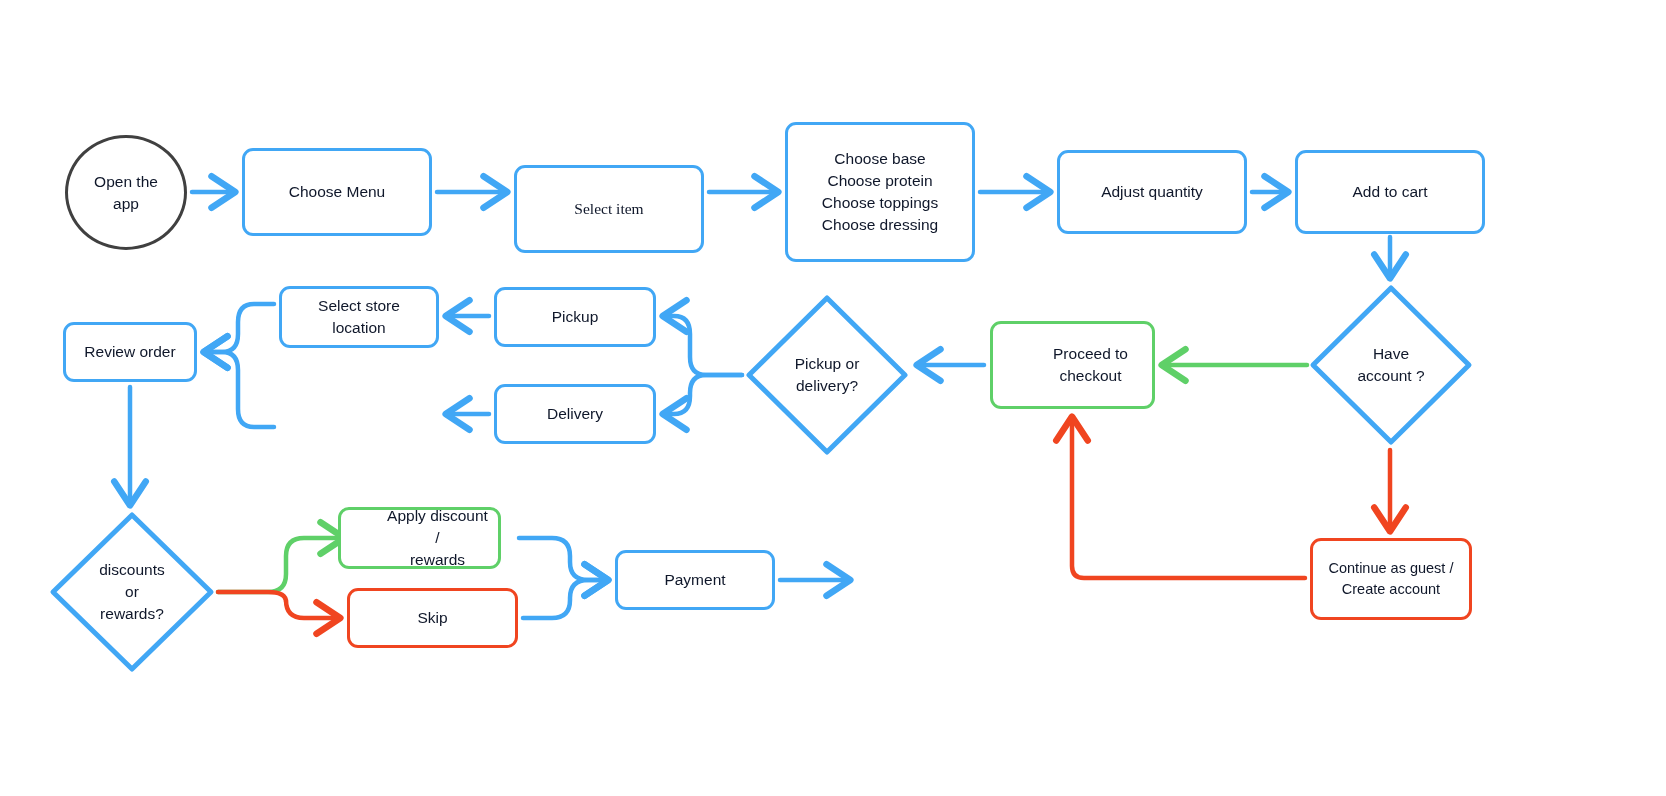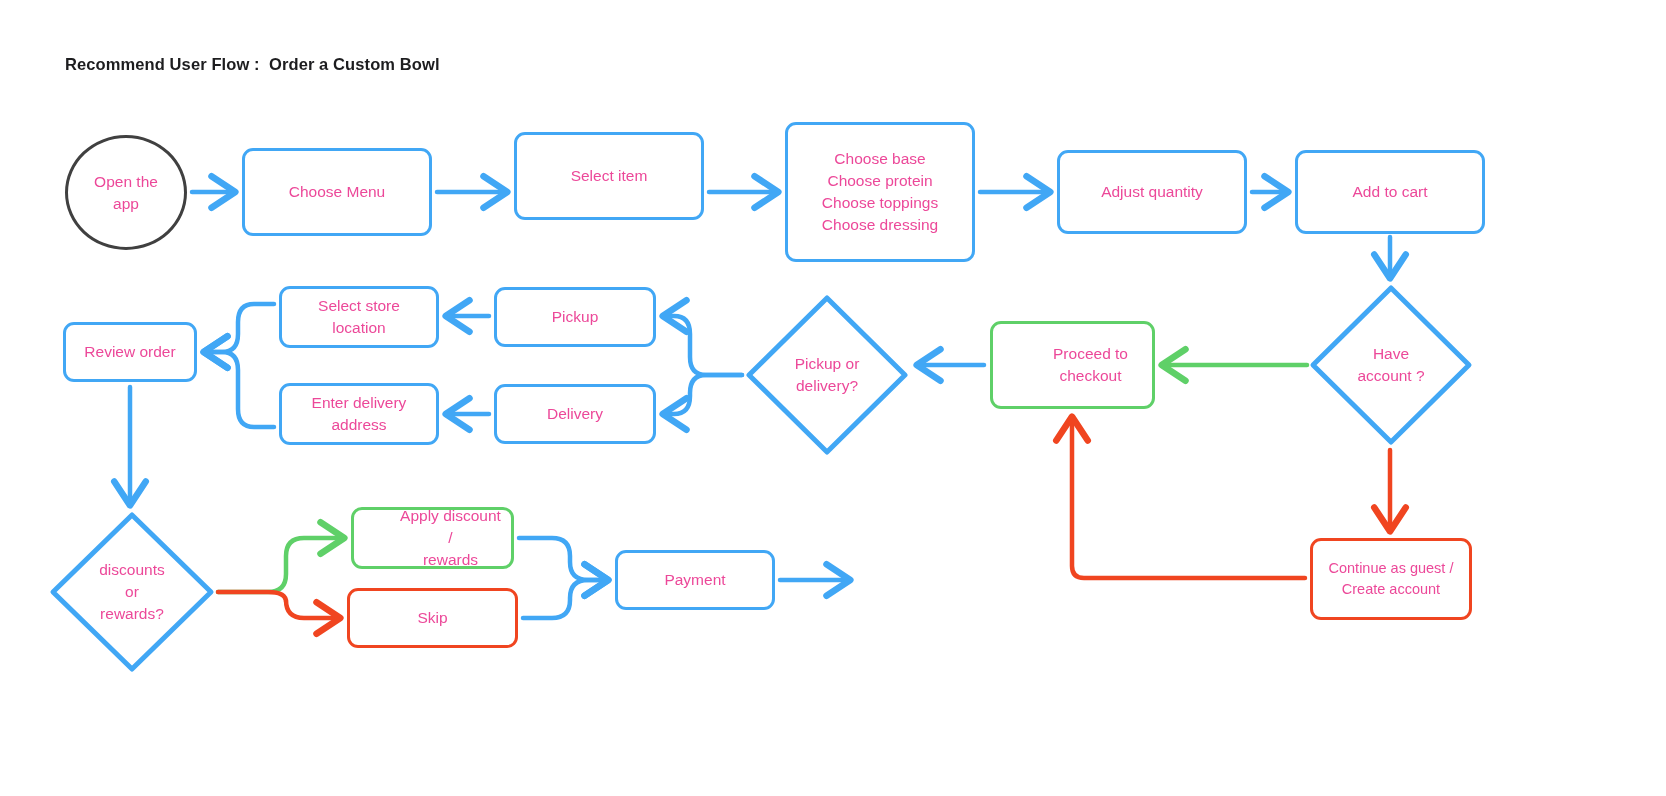--- a/index.html
+++ b/index.html
@@ -37,21 +37,21 @@
     height: 796px;
   }
   .node {
     position: absolute;
     box-sizing: border-box;
     display: flex;
     align-items: center;
     justify-content: center;
     text-align: center;
     background: #ffffff;
-    color: #ec4899;
+    color: #0f172a;
     font-size: 15.5px;
     line-height: 1.42;
     z-index: 3;
   }
   .node.rect {
     border: 3px solid #41a7f5;
     border-radius: 11px;
   }
   .node.rect.green { border-color: #5fd068; padding-left: 36px; }
   .node.rect.red { border-color: #f04520; }
@@ -75,21 +75,20 @@
     height: 100%;
     overflow: visible;
   }
   .nlabel { white-space: pre-line; padding: 0 6px; }
 </style>
 </head>
 <body>
 
 <div id="canvas">
 
-  <div id="title">Recommend User Flow :  Order a Custom Bowl</div>
 
   <svg id="edges" viewBox="0 0 1666 796">
     <defs>
       <marker id="ab" markerWidth="9" markerHeight="9" refX="6.3" refY="4.5" orient="auto" markerUnits="strokeWidth">
         <path d="M1.3,1 L6.6,4.5 L1.3,8" fill="none" stroke="#41a7f5" stroke-width="1.45" stroke-linecap="round" stroke-linejoin="round"></path>
       </marker>
       <marker id="ag" markerWidth="9" markerHeight="9" refX="6.3" refY="4.5" orient="auto" markerUnits="strokeWidth">
         <path d="M1.3,1 L6.6,4.5 L1.3,8" fill="none" stroke="#5fd068" stroke-width="1.45" stroke-linecap="round" stroke-linejoin="round"></path>
       </marker>
       <marker id="ar" markerWidth="9" markerHeight="9" refX="6.3" refY="4.5" orient="auto" markerUnits="strokeWidth">
@@ -138,21 +137,21 @@
 
   <div class="node ellipse" style="left:65px; top:135px; width:122px; height:115px;">
     <span class="nlabel">Open the
 app</span>
   </div>
 
   <div class="node rect" style="left:242px; top:148px; width:190px; height:88px;">
     <span class="nlabel">Choose Menu</span>
   </div>
 
-  <div class="node rect" style="left:514px; top:132px; width:190px; height:88px;">
+  <div class="node rect" style="left:514px; top:165px; width:190px; height:88px;font-family:Liberation Serif, serif;">
     <span class="nlabel">Select item</span>
   </div>
 
   <div class="node rect" style="left:785px; top:122px; width:190px; height:140px;">
     <span class="nlabel">Choose base
 Choose protein
 Choose toppings
 Choose dressing</span>
   </div>
 
@@ -191,39 +190,35 @@
 
   <div class="node rect" style="left:494px; top:384px; width:162px; height:60px;">
     <span class="nlabel">Delivery</span>
   </div>
 
   <div class="node rect" style="left:279px; top:286px; width:160px; height:62px;">
     <span class="nlabel">Select store
 location</span>
   </div>
 
-  <div class="node rect" style="left:279px; top:383px; width:160px; height:62px;">
-    <span class="nlabel">Enter delivery
-address</span>
-  </div>
 
   <div class="node rect" style="left:63px; top:322px; width:134px; height:60px;">
     <span class="nlabel">Review order</span>
   </div>
 
   <div class="node diamond" style="left:50px; top:512px; width:164px; height:160px;">
     <svg class="dshape" viewBox="0 0 164 160" preserveAspectRatio="none">
       <polygon points="82,3 161,80 82,157 3,80" fill="#ffffff" stroke="#41a7f5" stroke-width="5" stroke-linejoin="round" vector-effect="non-scaling-stroke"></polygon>
     </svg>
     <span class="nlabel dlabel">discounts
 or
 rewards?</span>
   </div>
 
-  <div class="node rect green" style="left:351px; top:507px; width:163px; height:62px;justify-content:center;">
+  <div class="node rect green" style="left:338px; top:507px; width:163px; height:62px;justify-content:center;">
     <span class="nlabel">Apply discount /
 rewards</span>
   </div>
 
   <div class="node rect red" style="left:347px; top:588px; width:171px; height:60px;">
     <span class="nlabel">Skip</span>
   </div>
 
   <div class="node rect" style="left:615px; top:550px; width:160px; height:60px;">
     <span class="nlabel">Payment</span>

